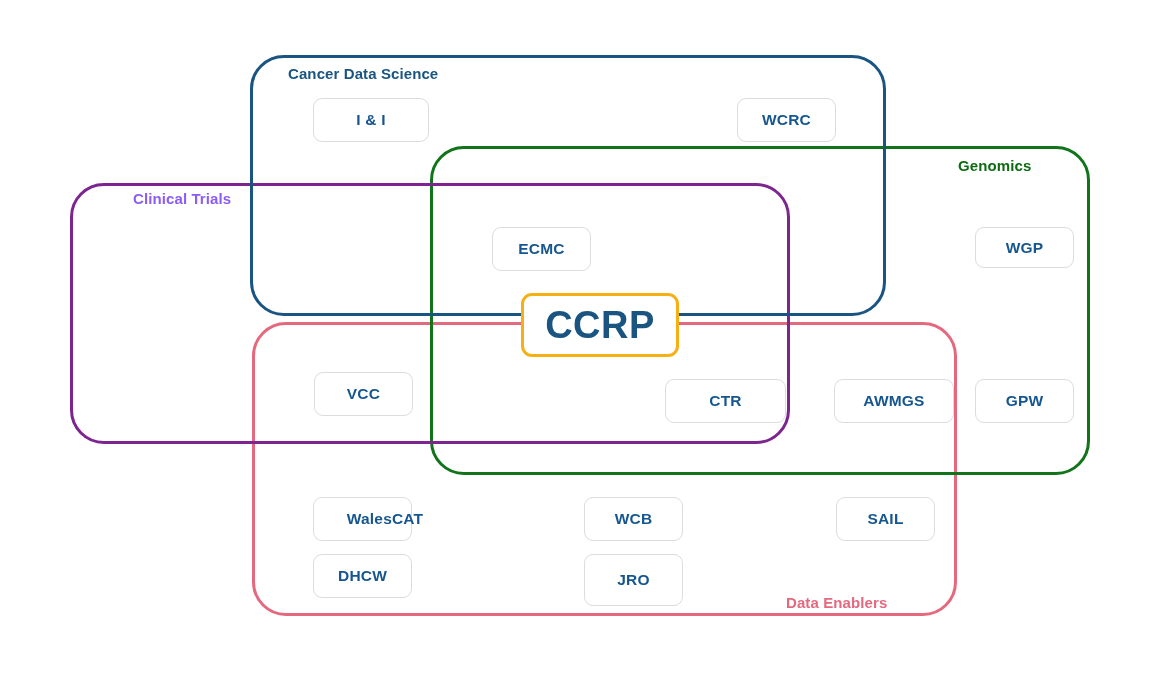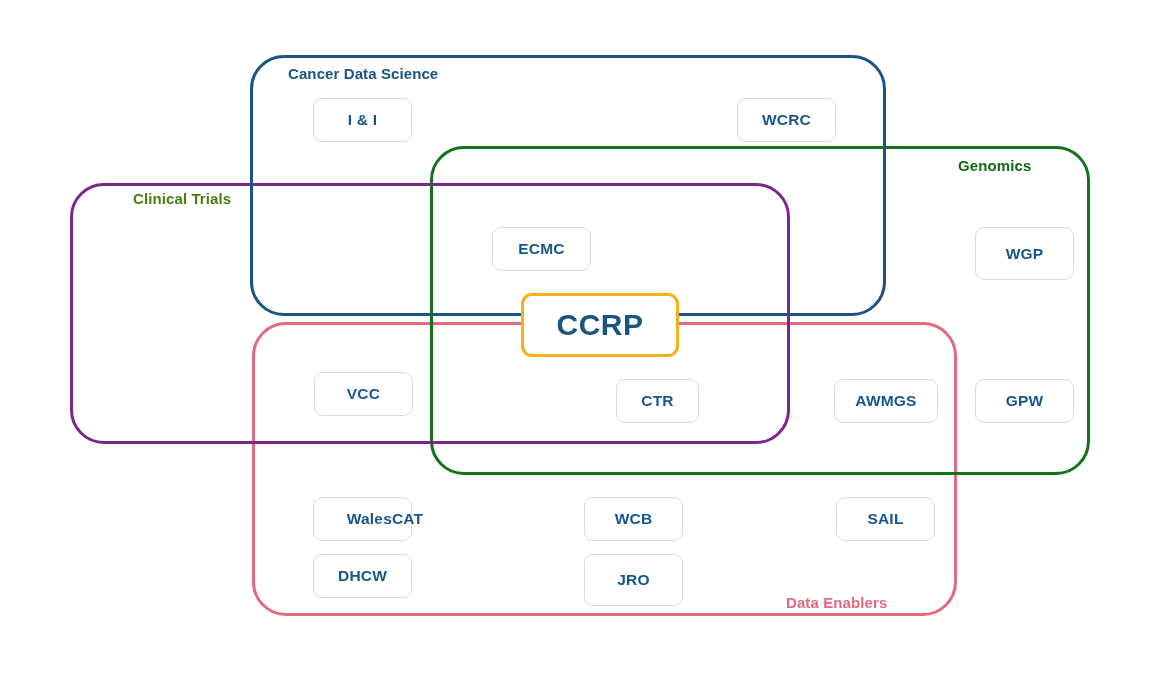--- a/index.html
+++ b/index.html
@@ -46,21 +46,21 @@
     z-index: 12;
   }
 
   #box-clinical-trials {
     left: 70px; top: 183px; width: 720px; height: 261px;
     border-color: #7d258f;
     z-index: 3;
   }
   #label-clinical-trials {
     left: 133px; top: 190px;
-    color: #4d7c0f;
+    color: #8b5cf6;
     z-index: 12;
   }
 
   #box-genomics {
     left: 430px; top: 146px; width: 660px; height: 329px;
     border-color: #11741b;
     z-index: 2;
   }
   #label-genomics {
     left: 958px; top: 157px;
@@ -102,21 +102,21 @@
     position: absolute;
     box-sizing: border-box;
     display: flex;
     align-items: center;
     justify-content: center;
     left: 521px; top: 293px; width: 158px; height: 64px;
     background: #ffffff;
     border: 3px solid #f6b013;
     border-radius: 11px;
     color: #1a5480;
-    font-size: 30px;
+    font-size: 38px;
     font-weight: bold;
     letter-spacing: 0.5px;
     z-index: 30;
   }
 </style>
 </head>
 <body>
 
 <div id="canvas">
 
@@ -125,33 +125,33 @@
 
   <div id="box-clinical-trials" class="domain-box"></div>
   <div id="label-clinical-trials" class="domain-label">Clinical Trials</div>
 
   <div id="box-genomics" class="domain-box"></div>
   <div id="label-genomics" class="domain-label">Genomics</div>
 
   <div id="box-data-enablers" class="domain-box"></div>
   <div id="label-data-enablers" class="domain-label">Data Enablers</div>
 
-  <div class="node" style="left:313px; top:98px; width:99px; height:44px;">I &amp; I</div>
+  <div class="node" style="left:313px; top:98px; width:116px; height:44px;">I &amp; I</div>
 
   <div class="node" style="left:737px; top:98px; width:99px; height:44px;">WCRC</div>
 
   <div class="node" style="left:492px; top:227px; width:99px; height:44px;">ECMC</div>
 
-  <div class="node" style="left:975px; top:227px; width:99px; height:53px;">WGP</div>
+  <div class="node" style="left:975px; top:227px; width:99px; height:41px;">WGP</div>
 
   <div class="node" style="left:314px; top:372px; width:99px; height:44px;">VCC</div>
 
-  <div class="node" style="left:616px; top:379px; width:83px; height:44px;">CTR</div>
+  <div class="node" style="left:665px; top:379px; width:121px; height:44px;">CTR</div>
 
-  <div class="node" style="left:834px; top:379px; width:104px; height:44px;">AWMGS</div>
+  <div class="node" style="left:834px; top:379px; width:120px; height:44px;">AWMGS</div>
 
   <div class="node" style="left:975px; top:379px; width:99px; height:44px;">GPW</div>
 
   <div class="node" style="left:313px; top:497px; width:99px; height:44px;padding-left:45px;">WalesCAT</div>
 
   <div class="node" style="left:584px; top:497px; width:99px; height:44px;">WCB</div>
 
   <div class="node" style="left:836px; top:497px; width:99px; height:44px;">SAIL</div>
 
   <div class="node" style="left:313px; top:554px; width:99px; height:44px;text-align:right;">DHCW</div>

